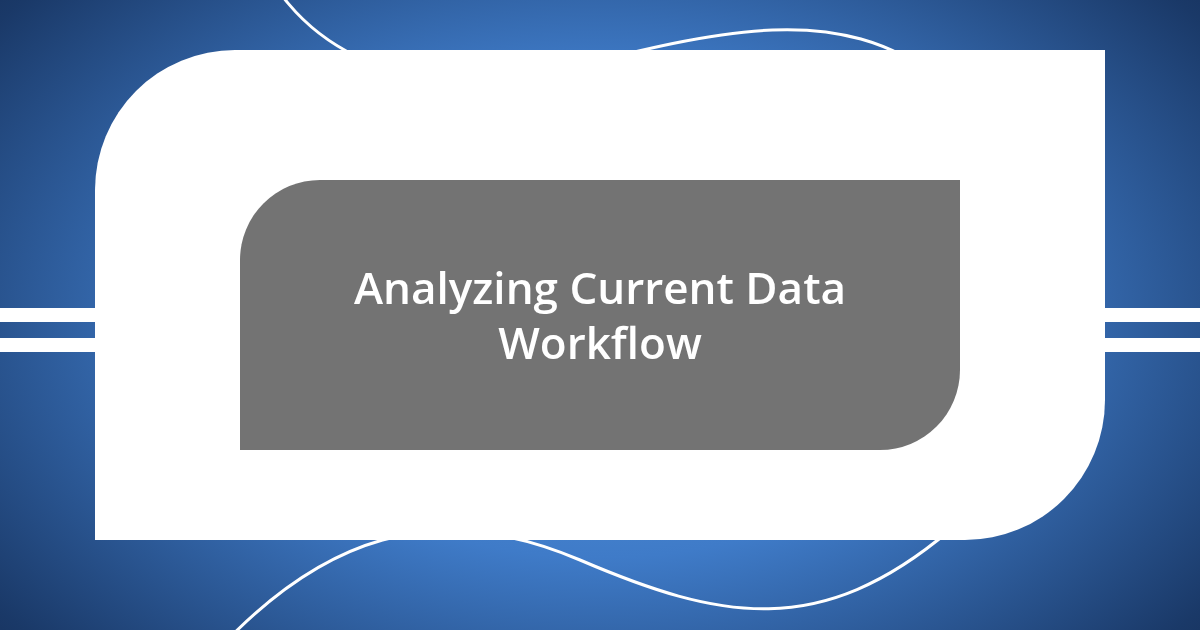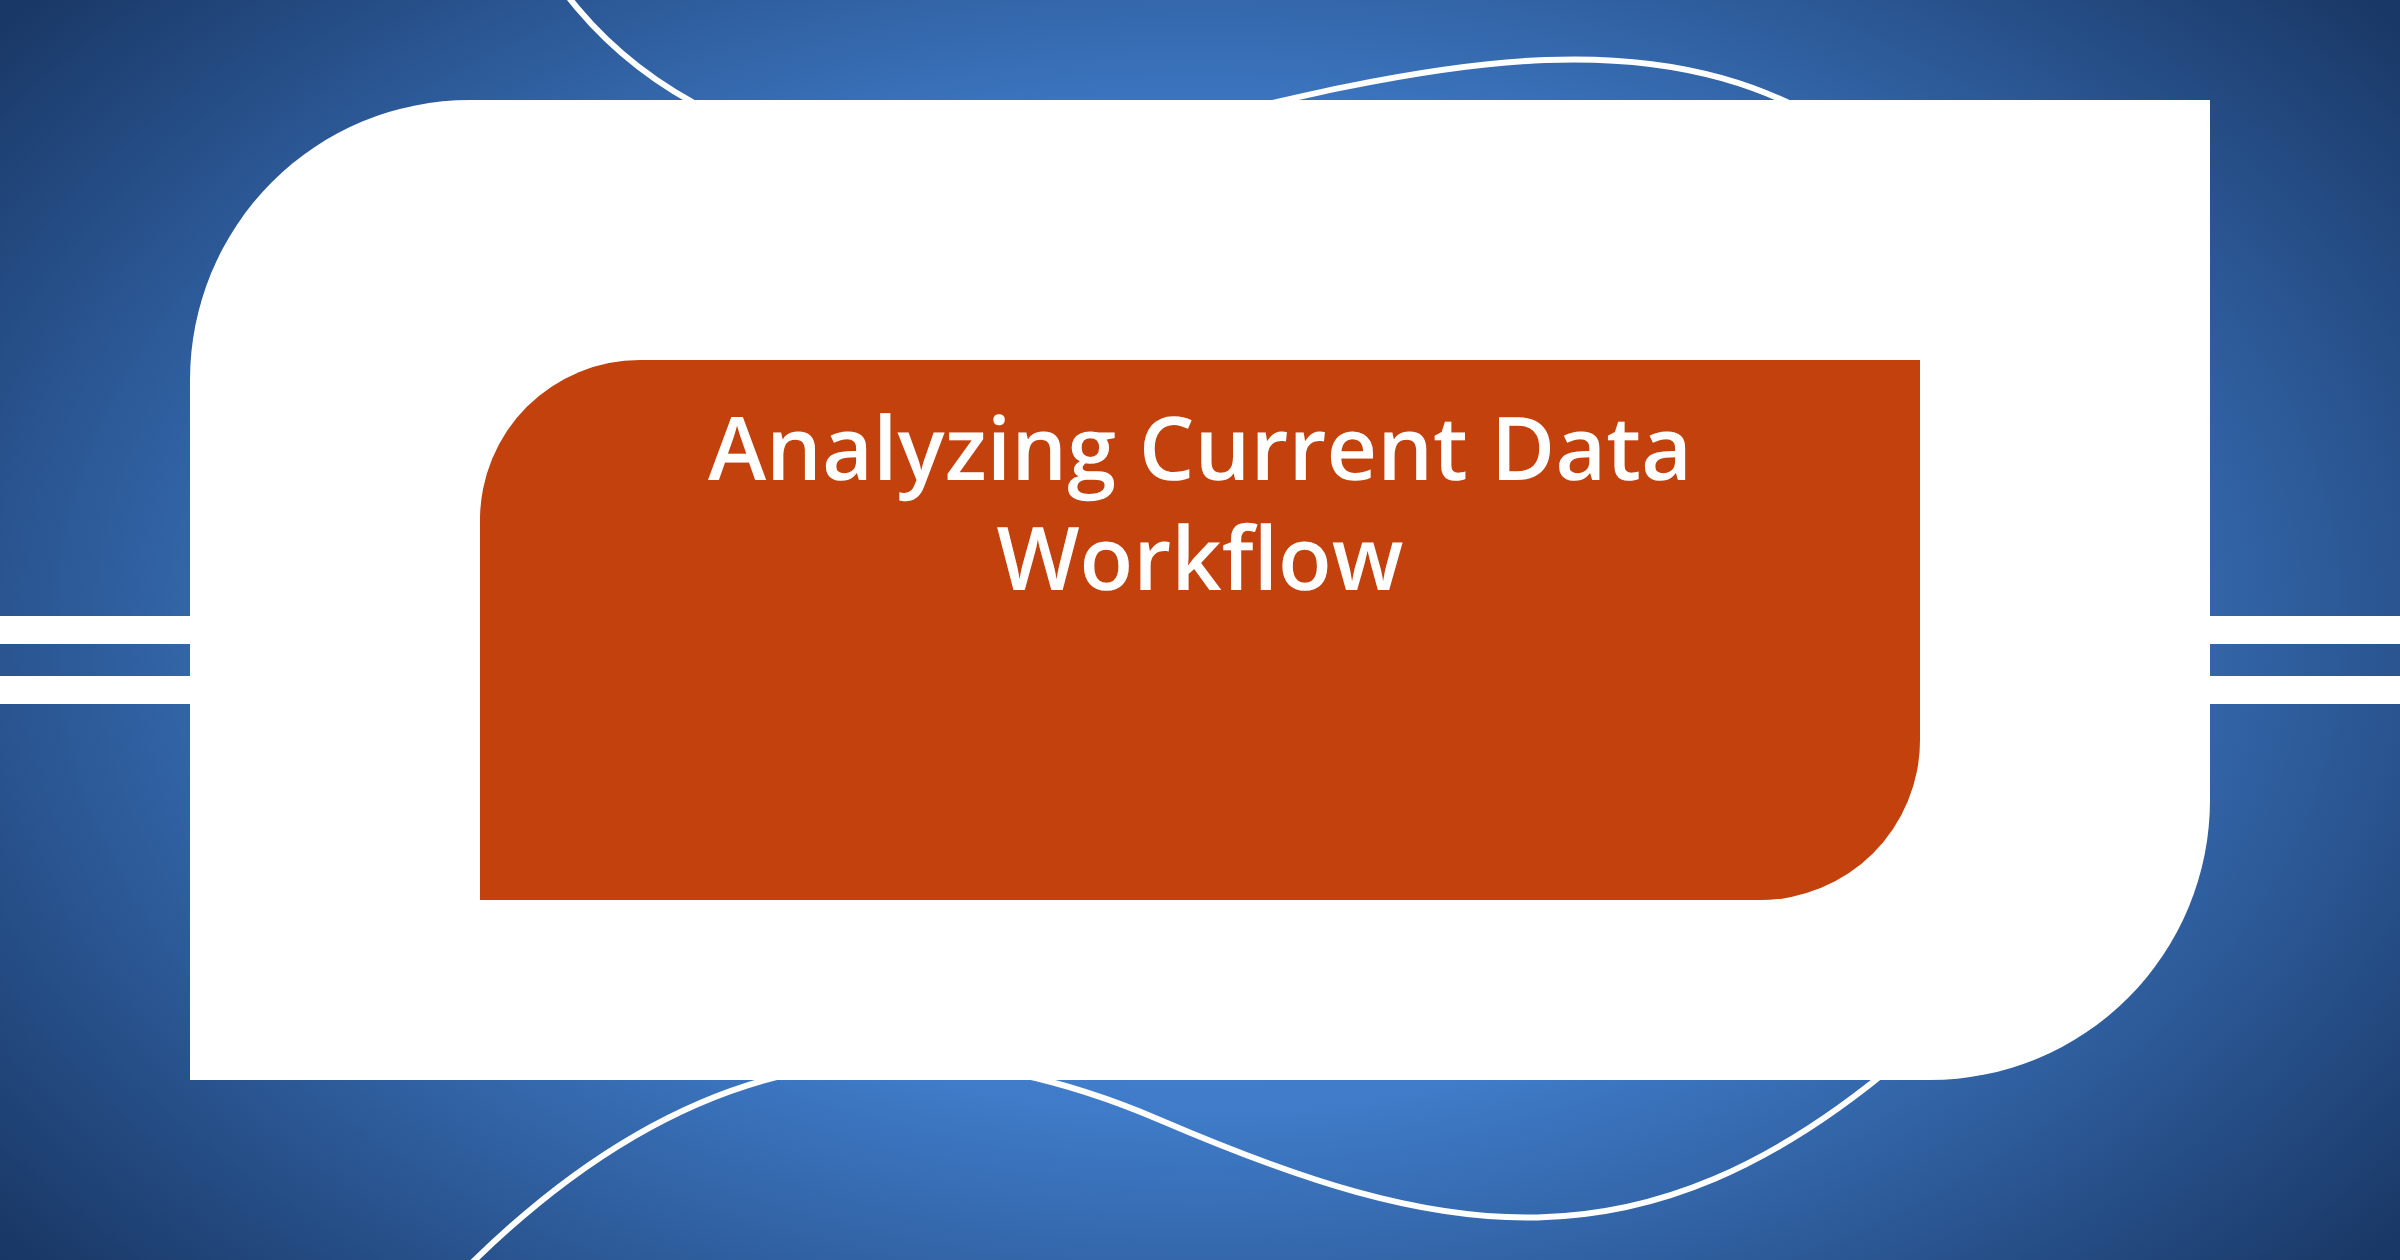--- a/index.html
+++ b/index.html
@@ -31,26 +31,27 @@
       background: #ffffff;
       border-top-left-radius: 140px;
       border-bottom-right-radius: 140px;
     }
     .inner-card {
       position: absolute;
       left: 240px;
       top: 180px;
       width: 720px;
       height: 270px;
-      background: #c2410c;
+      background: #737373;
       border-top-left-radius: 80px;
       border-bottom-right-radius: 80px;
       display: flex;
+      align-items: center;
       justify-content: center;
-      padding: 16px 60px;
+      padding: 36px 60px;
     }
     .title {
       color: #ffffff;
       font-size: 44px;
       font-weight: 600;
       text-align: center;
       line-height: 1.25;
     }
     svg.curve {
       position: absolute;

